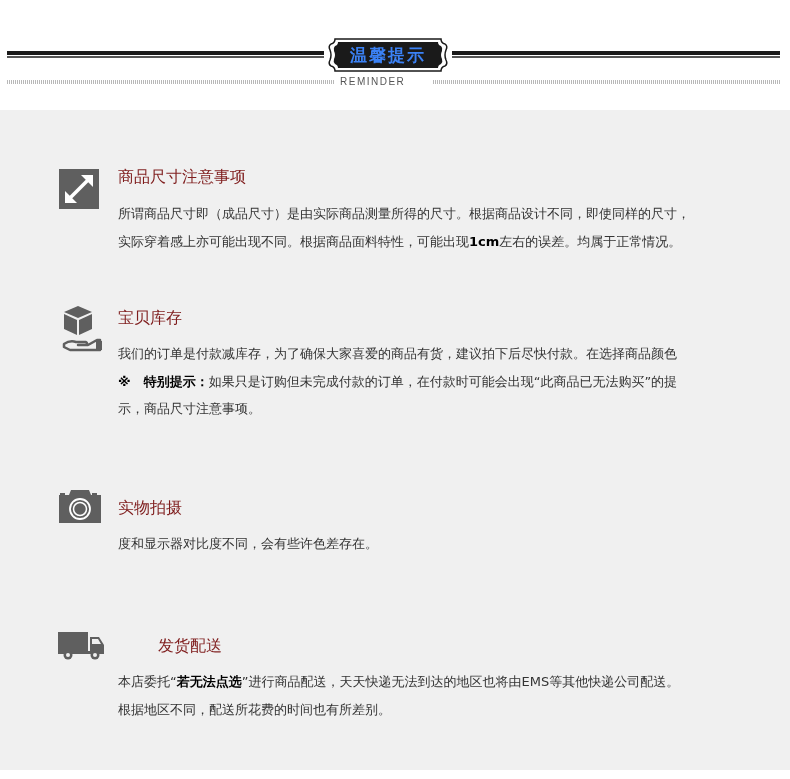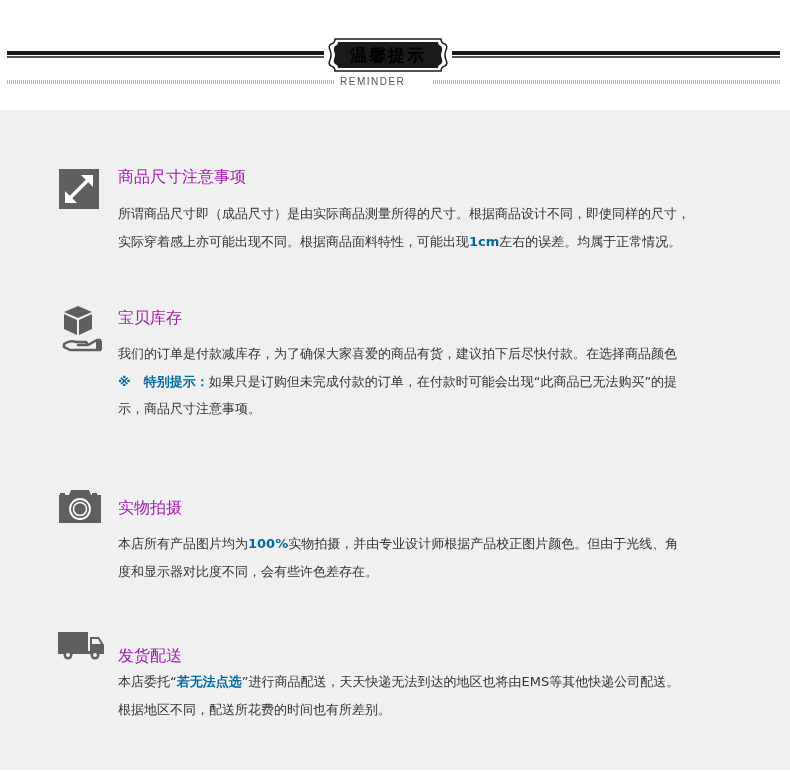--- a/index.html
+++ b/index.html
@@ -7,35 +7,35 @@
 
   .header { position: absolute; left: 0; top: 0; width: 790px; height: 110px; }
   .hl-left, .hl-right { position: absolute; top: 51px; height: 7px; }
   .hl-left { left: 7px; width: 317px; }
   .hl-right { left: 452px; width: 328px; }
   .hl-left .thick, .hl-right .thick { height: 4px; background: #1a1a1a; }
   .hl-left .thin, .hl-right .thin { height: 2px; margin-top: 1px; background: #555; }
 
   .badge { position: absolute; left: 327px; top: 38px; width: 122px; height: 34px; }
   .badge svg { position: absolute; left: 0; top: 0; }
-  .badge-text { position: absolute; left: 0; top: 0; width: 122px; height: 34px; line-height: 34px; text-align: center; color: #000000; font-weight: bold; font-size: 17px; letter-spacing: 2px; }
+  .badge-text { position: absolute; left: 0; top: 0; width: 122px; height: 34px; line-height: 34px; text-align: center; color: #3b82f6; font-weight: bold; font-size: 17px; letter-spacing: 2px; }
 
   .wavy-left, .wavy-right { position: absolute; top: 80px; height: 4px;
     background-image: repeating-linear-gradient(90deg, #999 0 1px, transparent 1px 2px); opacity: 0.7; }
   .wavy-left { left: 7px; width: 328px; }
   .wavy-right { left: 433px; width: 348px; }
   .reminder { position: absolute; left: 340px; top: 76px; width: 92px; text-align: left; font-size: 10px; letter-spacing: 1.5px; color: #555; font-family: "Liberation Sans", sans-serif; }
 
   .panel { position: absolute; left: 0; top: 110px; width: 790px; height: 660px; background: #f0f0f0; }
 
   .section { position: absolute; left: 0; width: 790px; }
   .icon { position: absolute; left: 58px; }
-  .title { position: absolute; left: 118px; font-size: 16px; color: #a21caf; }
+  .title { position: absolute; left: 118px; font-size: 16px; color: #7f1d1d; }
   .body { position: absolute; left: 118px; width: 640px; font-size: 13px; line-height: 27.5px; color: #333; }
-  .body b { font-weight: bold; color: #0369a1; }
+  .body b { font-weight: bold; color: #000000; }
   .line { display: block; white-space: nowrap; }
 </style>
 </head>
 <body>
 
 <div class="header">
   <div class="hl-left">
       <div class="thick"></div>
       <div class="thin"></div>
     </div>
@@ -97,36 +97,35 @@
       <rect x="2" y="4" width="5" height="3" fill="#5f5f5f"></rect>
       <rect x="34" y="4" width="5" height="3" fill="#5f5f5f"></rect>
       <polygon points="13,1 31,1 33,6 11,6" fill="#5f5f5f"></polygon>
       <rect x="1" y="6" width="42" height="28" fill="#5f5f5f"></rect>
       <circle cx="22" cy="20" r="10" fill="none" stroke="#fff" stroke-width="1.8"></circle>
       <circle cx="22" cy="20" r="6.5" fill="none" stroke="#fff" stroke-width="1.5"></circle>
     </svg>
   </div>
   <div class="title" style="top:10px;">实物拍摄</div>
   <div class="body" style="top:42px;">
-    <span class="line"><span>本店所有产品图片均为</span><b>100%</b><span>实物拍摄，并由专业设计师根据产品校正图片颜色。但由于光线、角</span></span>
     <span class="line"><span>度和显示器对比度不同，会有些许色差存在。</span></span>
   </div>
 </div>
 
 <div class="section" style="top:630px;">
   <div class="icon" style="top:1px;left:57px;">
     <svg width="48" height="30" viewBox="0 0 48 30">
       <rect x="1" y="1" width="30" height="19" fill="#5f5f5f"></rect>
       <path d="M33 6 L42 6 L47 14 L47 23 L33 23 Z" fill="#5f5f5f"></path>
       <polygon points="35,8 41,8 44,13 35,13" fill="#f0f0f0"></polygon>
       <rect x="1" y="20" width="46" height="3" fill="#5f5f5f"></rect>
       <circle cx="11" cy="24" r="4.5" fill="#5f5f5f"></circle>
       <circle cx="11" cy="24" r="2" fill="#f0f0f0"></circle>
       <circle cx="38" cy="24" r="4.5" fill="#5f5f5f"></circle>
       <circle cx="38" cy="24" r="2" fill="#f0f0f0"></circle>
     </svg>
   </div>
-  <div class="title" style="top:16px;">发货配送</div>
+  <div class="title" style="top:6px;margin-left:40px;">发货配送</div>
   <div class="body" style="top:38px;">
     <span class="line"><span>本店委托“</span><b>若无法点选</b><span>”进行商品配送，天天快递无法到达的地区也将由EMS等其他快递公司配送。</span></span>
     <span class="line"><span>根据地区不同，配送所花费的时间也有所差别。</span></span>
   </div>
 </div>
 
 </body></html>

